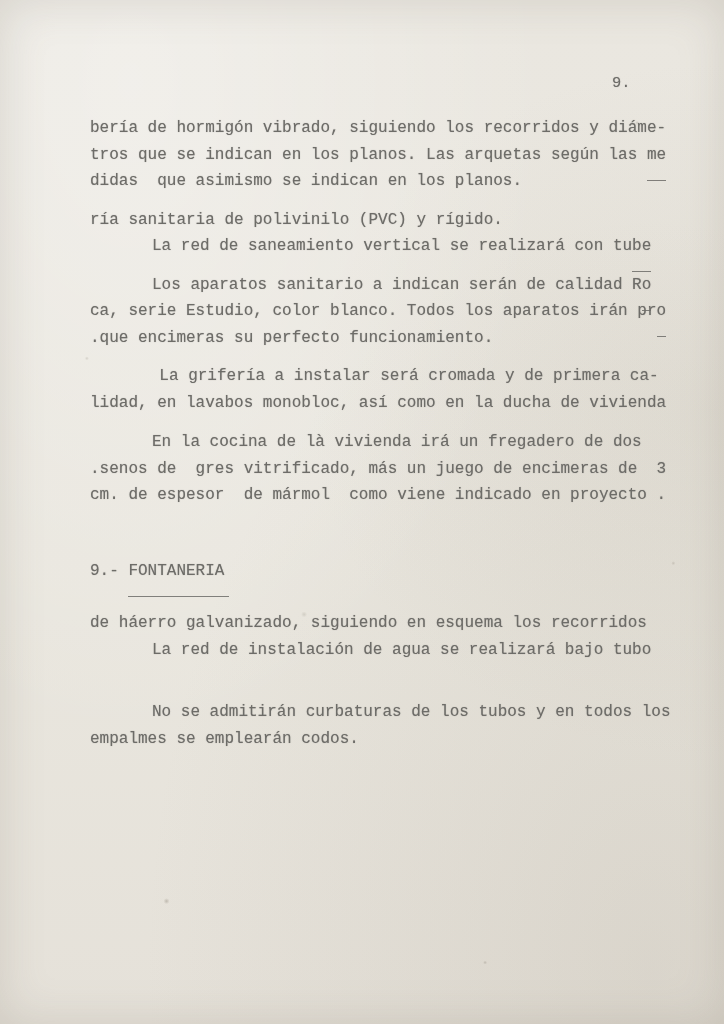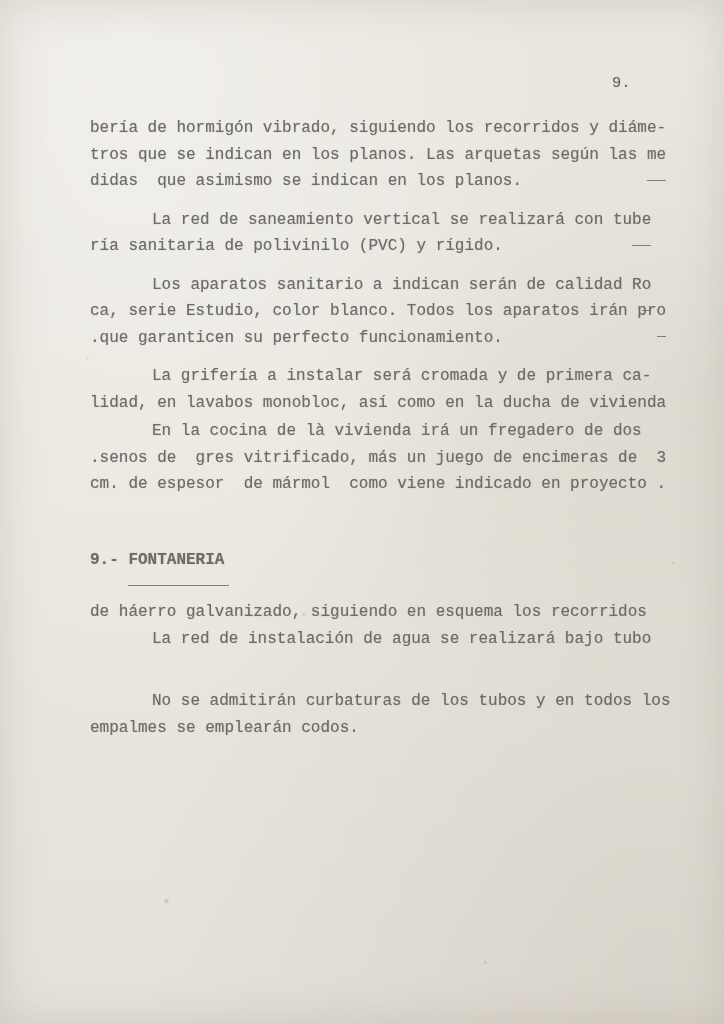--- a/index.html
+++ b/index.html
@@ -31,50 +31,50 @@
     font-size:15.4px;color:var(--ink,#6d6c68);
     text-shadow:0 0 1px rgba(109,108,104,.55);
   }
   .doc-body{
     position:absolute;left:90px;top:115px;width:576px;
     font-size:16px;line-height:26.5px;
     color:var(--ink,#6d6c68);
     text-shadow:0 0 1px rgba(109,108,104,.55);
   }
   .para{margin:0 0 12px 0;}
-  .para.sa-small{margin-bottom:2px;}
+  .para.sa-small{margin-bottom:13px;text-align:center;}
   .para.sb-large{margin-top:36px;}
-  .para.heading-para{margin-top:49px;margin-bottom:26px;font-weight:bold;}
+  .para.heading-para{margin-top:49px;margin-bottom:26px;}
   .line{white-space:pre;}
   .line.indent{padding-left:62px;}
   .u{
     border-bottom:1.5px solid rgba(109,108,104,.85);
     padding-bottom:16px;
   }
   .heading-para .u{padding-right:5px;}
 </style>
 </head>
 <body>
 
 <div class="page" style="--paper: #e9e6df; --ink: #6d6c68;">
   <div class="pagenum">9.</div>
   <div class="doc-body">
       <div class="para">
         <div class="line"><span>bería de hormigón vibrado, siguiendo los recorridos y diáme-</span></div>
         <div class="line"><span>tros que se indican en los planos. Las arquetas según las </span><span class="u">me</span></div>
         <div class="line"><span>didas  que asimismo se indican en los planos.</span></div>
       </div>
       <div class="para">
+        <div class="line"><span>ría sanitaria de polivinilo (PVC) y rígido.</span></div>
         <div class="line indent"><span>La red de saneamiento vertical se realizará con tu</span><span class="u">be</span></div>
-        <div class="line"><span>ría sanitaria de polivinilo (PVC) y rígido.</span></div>
       </div>
       <div class="para">
         <div class="line indent"><span>Los aparatos sanitario a indican serán de calidad R</span><span class="u">o</span></div>
         <div class="line"><span>ca, serie Estudio, color blanco. Todos los aparatos irán pr</span><span class="u">o</span></div>
-        <div class="line"><span>.que garanticen su perfecto funcionamiento.</span></div>
+        <div class="line"><span>.que encimeras su perfecto funcionamiento.</span></div>
       </div>
       <div class="para sa-small">
         <div class="line indent"><span>La grifería a instalar será cromada y de primera ca-</span></div>
         <div class="line"><span>lidad, en lavabos monobloc, así como en la ducha de vivienda</span></div>
       </div>
       <div class="para">
         <div class="line indent"><span>En la cocina de là vivienda irá un fregadero de dos</span></div>
         <div class="line"><span>.senos de  gres vitrificado, más un juego de encimeras de  3</span></div>
         <div class="line"><span>cm. de espesor  de mármol  como viene indicado en proyecto .</span></div>
       </div>

